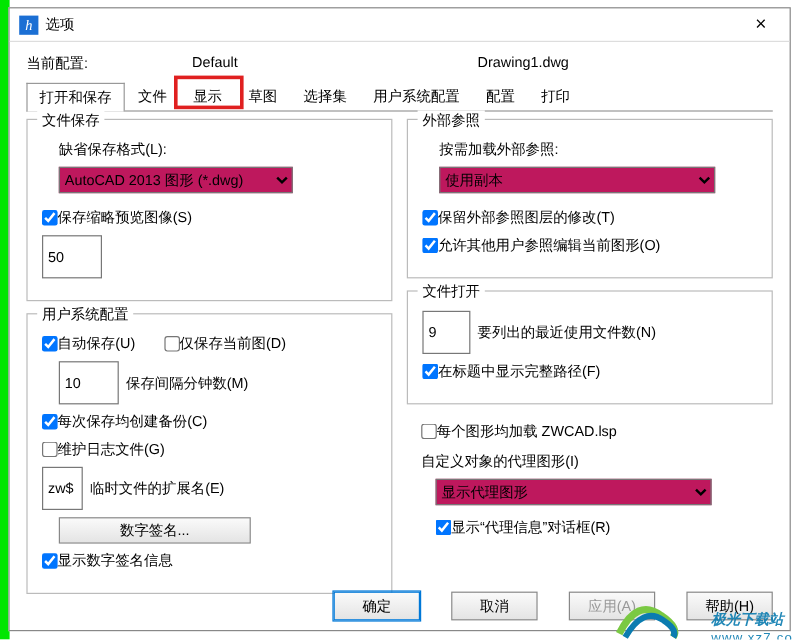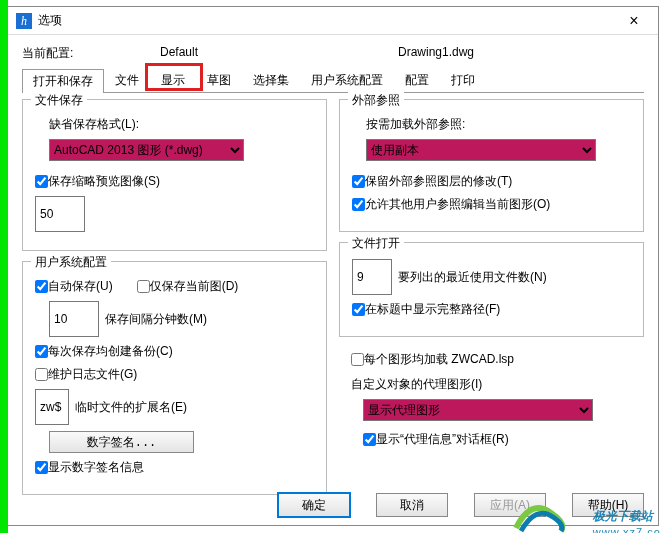--- a/index.html
+++ b/index.html
@@ -25,21 +25,21 @@
 .group-title { position: absolute; top: -8px; left: 8px; background: #fff; padding: 0 4px; }
 .row { margin: 6px 0; display: flex; align-items: center; gap: 6px; }
 .indent { margin-left: 14px; }
 select { width: 195px; height: 22px; border: 1px solid #777; background: #be185d; }
 select.wide { width: 230px; }
 input[type=text] { height: 36px; border: 1px solid #777; padding: 0 4px; background: #fff; }
 input.num { width: 50px; }
 input.ext { width: 34px; }
 input.num2 { width: 40px; }
 button.std { height: 22px; border: 1px solid #888; background: linear-gradient(#fafafa,#e4e4e4); padding: 0 12px; }
-button.sig { width: 145px; font-family: Liberation Mono, monospace; }
+button.sig { width: 160px; }
 .chk { display: inline-flex; align-items: center; gap: 0; }
 .chk input { margin: 0; }
 .footer { position: absolute; bottom: 8px; right: 14px; display: flex; gap: 26px; }
 .footer button { width: 72px; height: 24px; border: 1px solid #888; background: linear-gradient(#fafafa,#e4e4e4); }
 .footer button.primary { border: 1px solid #0078d7; outline: 1px solid #0078d7; }
 .footer button.disabled { color: #999; }
 .watermark { position: absolute; right: -10px; bottom: -5px; font-family: Arial; font-weight: bold; font-style: italic; color: #0b7cb0; font-size: 22px; opacity: 0.9; pointer-events:none;}
 .watermark .sub { font-size: 11px; color: #0b7cb0; display:block; font-style:normal; font-weight:normal; letter-spacing:1px;}
 .swirl { position:absolute; right:90px; bottom:0px; width:60px; height:40px; pointer-events:none;}
 </style>

